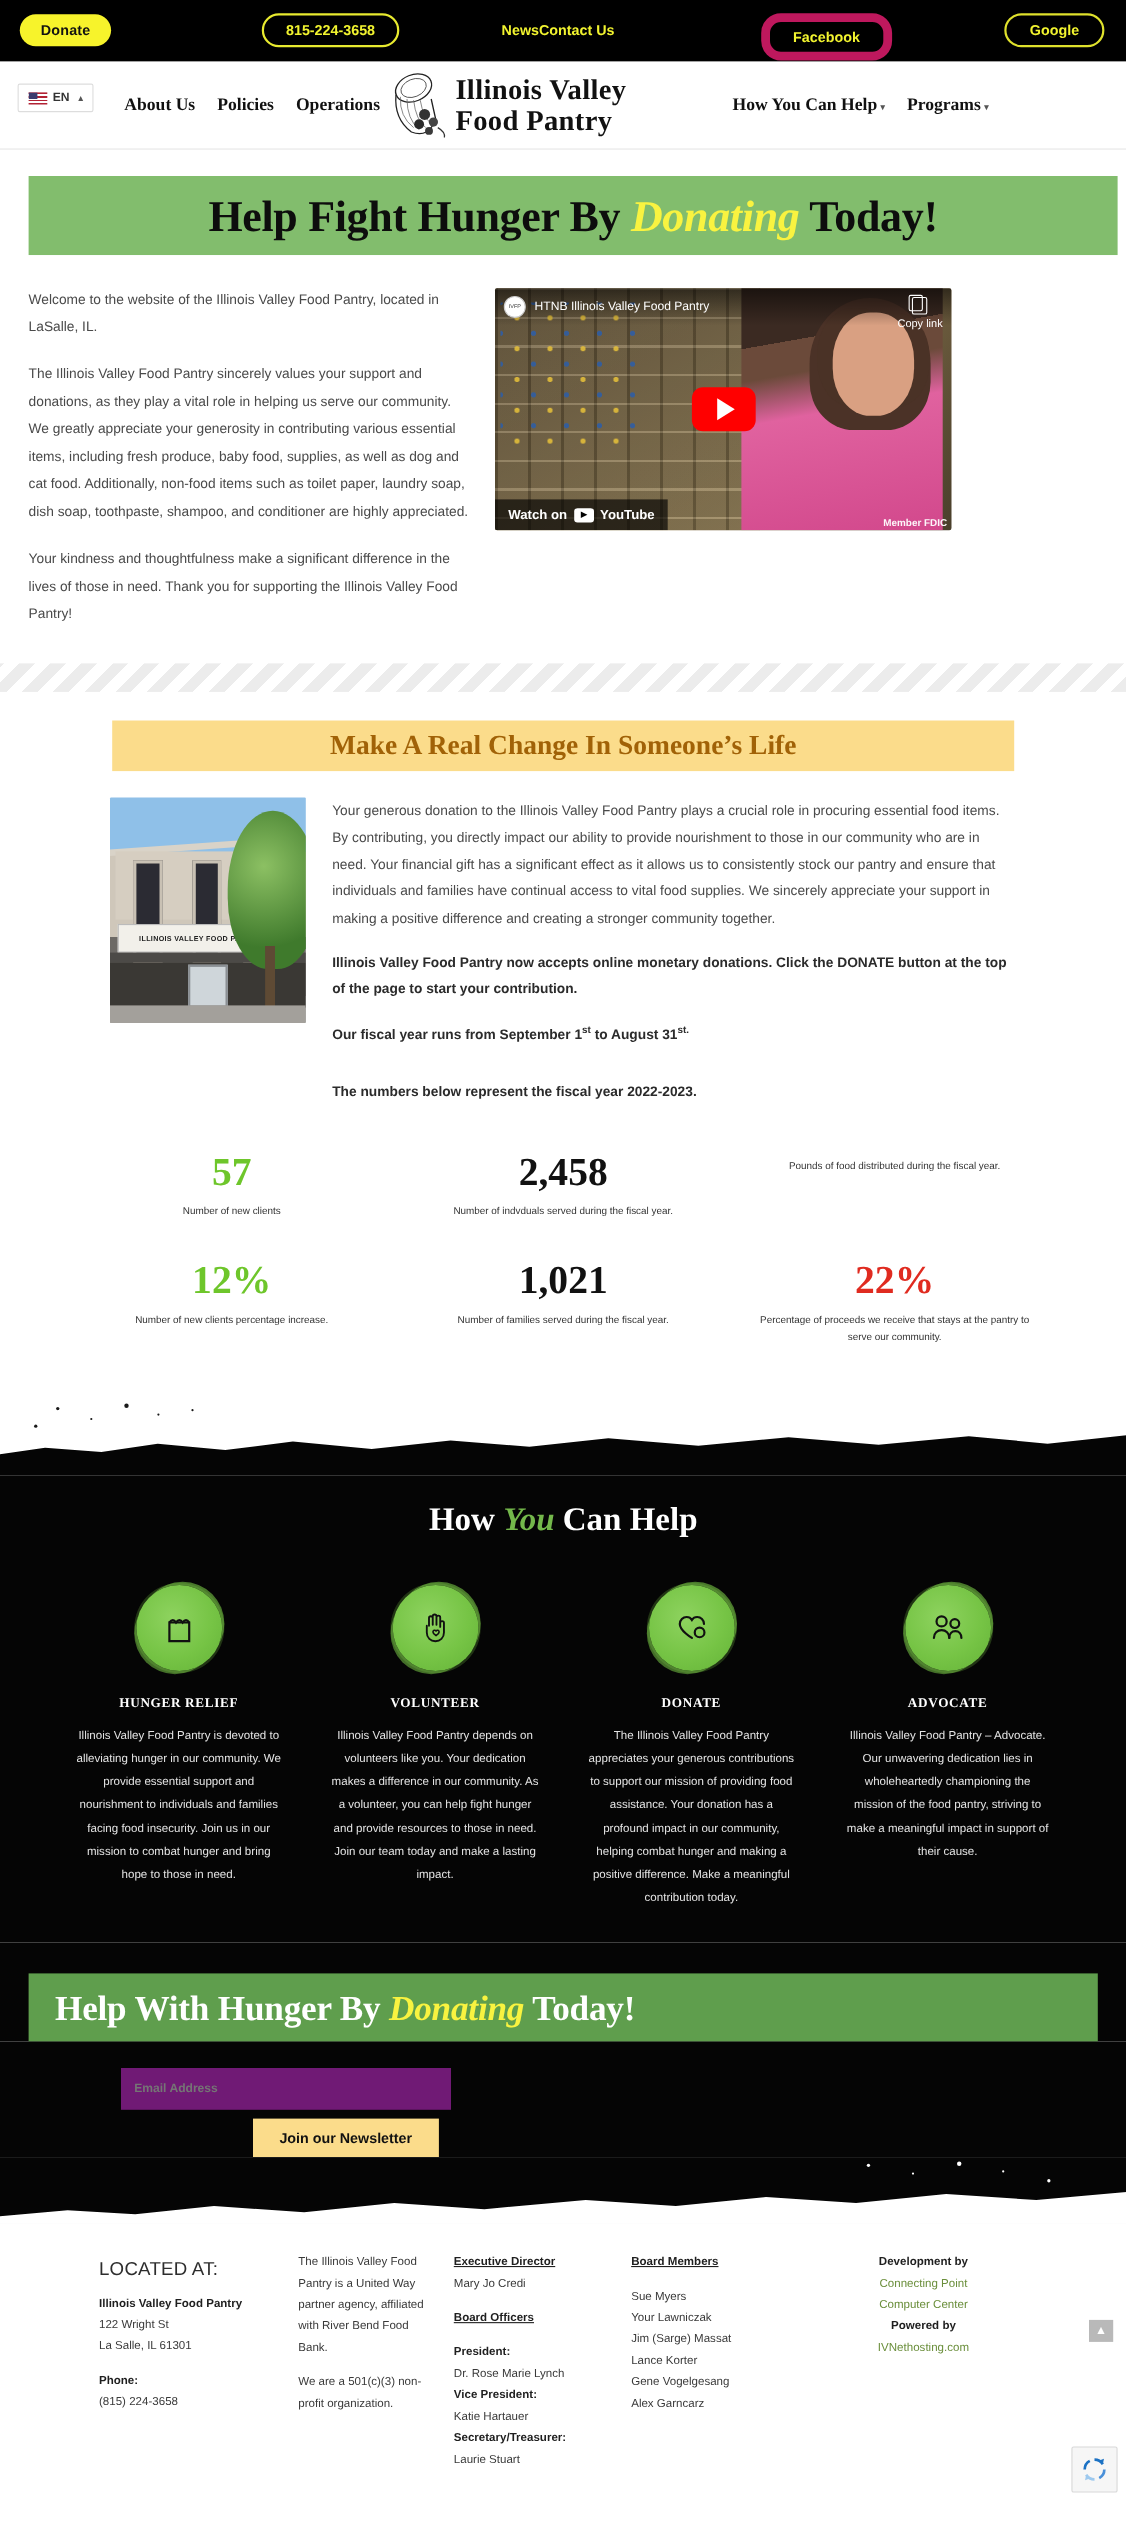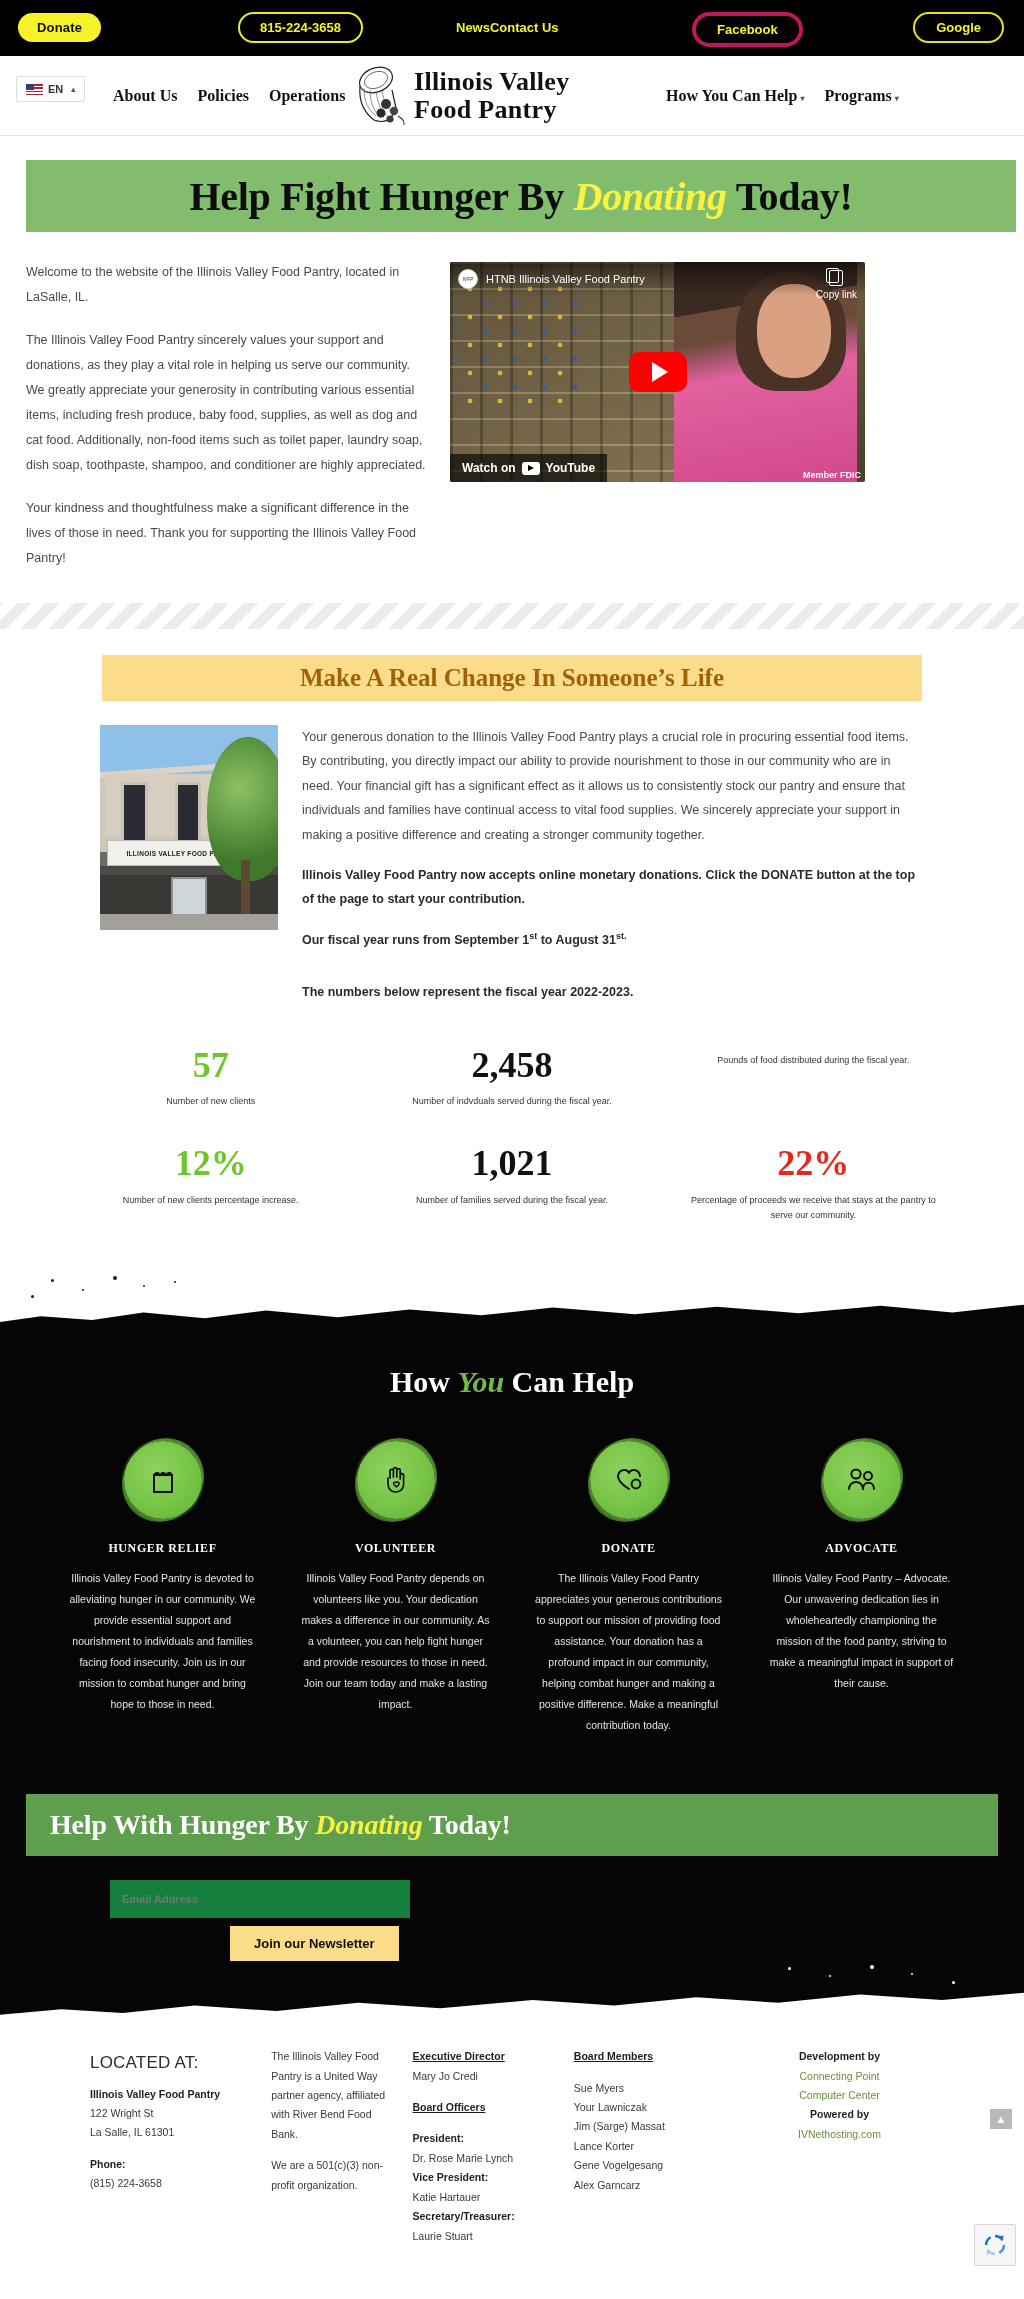--- a/index.html
+++ b/index.html
@@ -28,21 +28,21 @@
   .btn-phone{
     position:absolute; left:238px; top:12px;
     border:2px solid #e8ea2f; color:#f2f42f; background:transparent;
     font-weight:bold; font-size:13px; padding:6px 20px; border-radius:18px;
     cursor:pointer; font-family:"Liberation Sans", sans-serif;
   }
   .topbar-links{ position:absolute; left:456px; top:20px; display:flex; }
   .topbar-links a{ color:#f2f42f; font-weight:bold; font-size:13px; text-decoration:none;}
   .btn-fb{
     position:absolute; left:692px; top:12px;
-    border:4px solid #be185d; color:#f2f42f; background:transparent;
+    border:8px solid #be185d; color:#f2f42f; background:transparent;
     font-weight:bold; font-size:13px; padding:6px 21px; border-radius:18px; cursor:pointer;
     font-family:"Liberation Sans", sans-serif;
   }
   .btn-google{
     position:absolute; right:20px; top:12px;
     border:2px solid #dfe12c; color:#f2f42f; background:transparent;
     font-weight:bold; font-size:13px; padding:6px 21px; border-radius:18px; cursor:pointer;
     font-family:"Liberation Sans", sans-serif;
   }
 
@@ -205,26 +205,26 @@
     box-shadow:0 0 0 2px rgba(118,196,69,.25), 3px -4px 0 -1px rgba(118,196,69,.6), -4px 5px 0 -2px rgba(118,196,69,.55);
   }
   .card h3{ font-family:"Liberation Serif", serif; font-size:12px; letter-spacing:.6px;
     color:#fff; margin:0 0 12px 0; font-weight:bold; }
   .card p{ font-size:10.5px; line-height:2.0; color:#e4e4e4; margin:0;}
 
   
   .banner2{ background:#050505; padding:28px 26px 0 26px;}
   .banner2 .inner{ background:#5f9e4d; height:62px; display:flex; align-items:center; padding-left:24px;}
   .banner2 h2{ margin:0; font-family:"Liberation Serif", serif; font-weight:bold;
-    font-size:28px; color:#fff; letter-spacing:-0.2px;}
+    font-size:32px; color:#fff; letter-spacing:-0.2px;}
   .banner2 .accent{ color:#f9f340; font-style:italic;}
 
   
   .news{ background:#050505; padding:24px 0 0 110px; position:relative;}
-  .email{ width:300px; height:38px; background:#15803d; border:none; color:#ddd;
+  .email{ width:300px; height:38px; background:#701a75; border:none; color:#ddd;
     padding:0 12px; font-size:11px; font-weight:bold; font-family:"Liberation Sans", sans-serif;}
   .joinbtn{ display:block; margin:8px 0 0 120px; background:#fbdc8b; border:none;
     padding:10px 24px; font-size:13px; font-weight:bold; color:#111; cursor:pointer;
     font-family:"Liberation Sans", sans-serif;}
 
   
   .brush-bot{ height:60px; width:100%; position:relative; overflow:hidden; background:#050505;}
   .brush-bot .ink{
     position:absolute; left:0; bottom:0; width:100%; height:46px; background:#fff;
     clip-path: polygon(0% 86%, 6% 74%, 12% 82%, 19% 66%, 27% 78%, 35% 60%, 43% 72%, 52% 54%, 60% 66%, 68% 48%, 76% 60%, 84% 42%, 92% 54%, 100% 38%, 100% 100%, 0% 100%);

